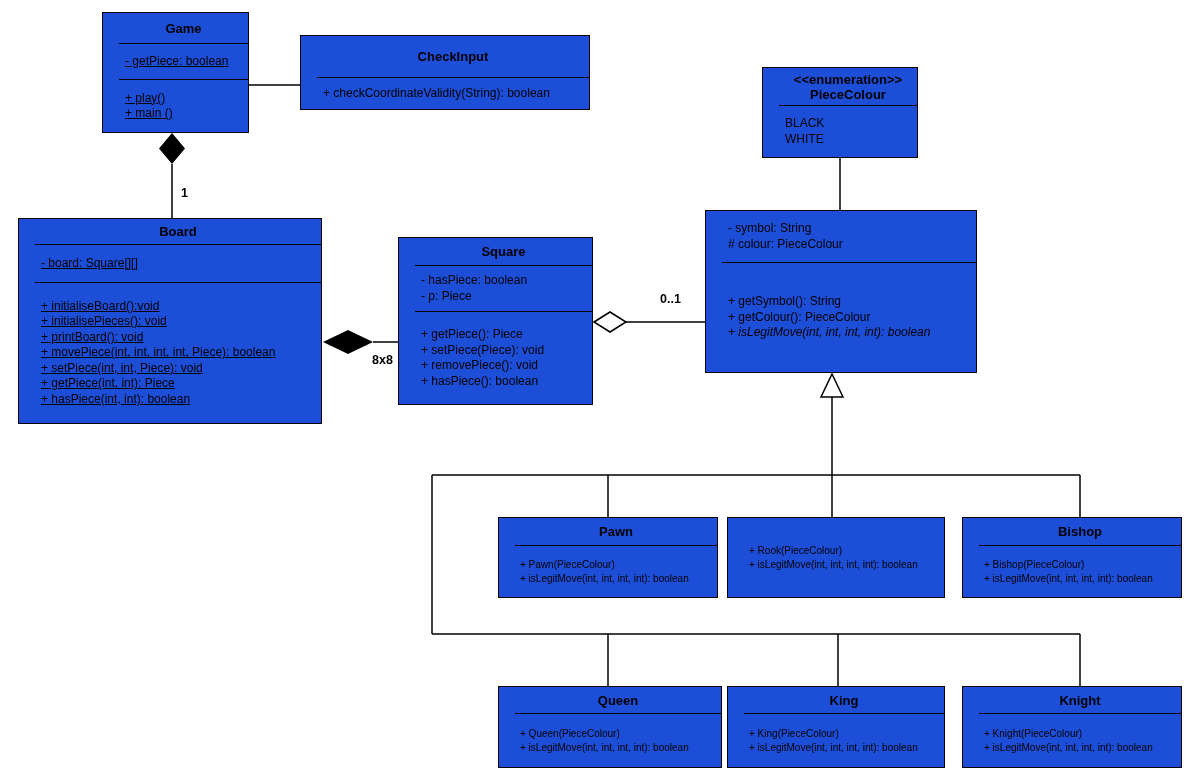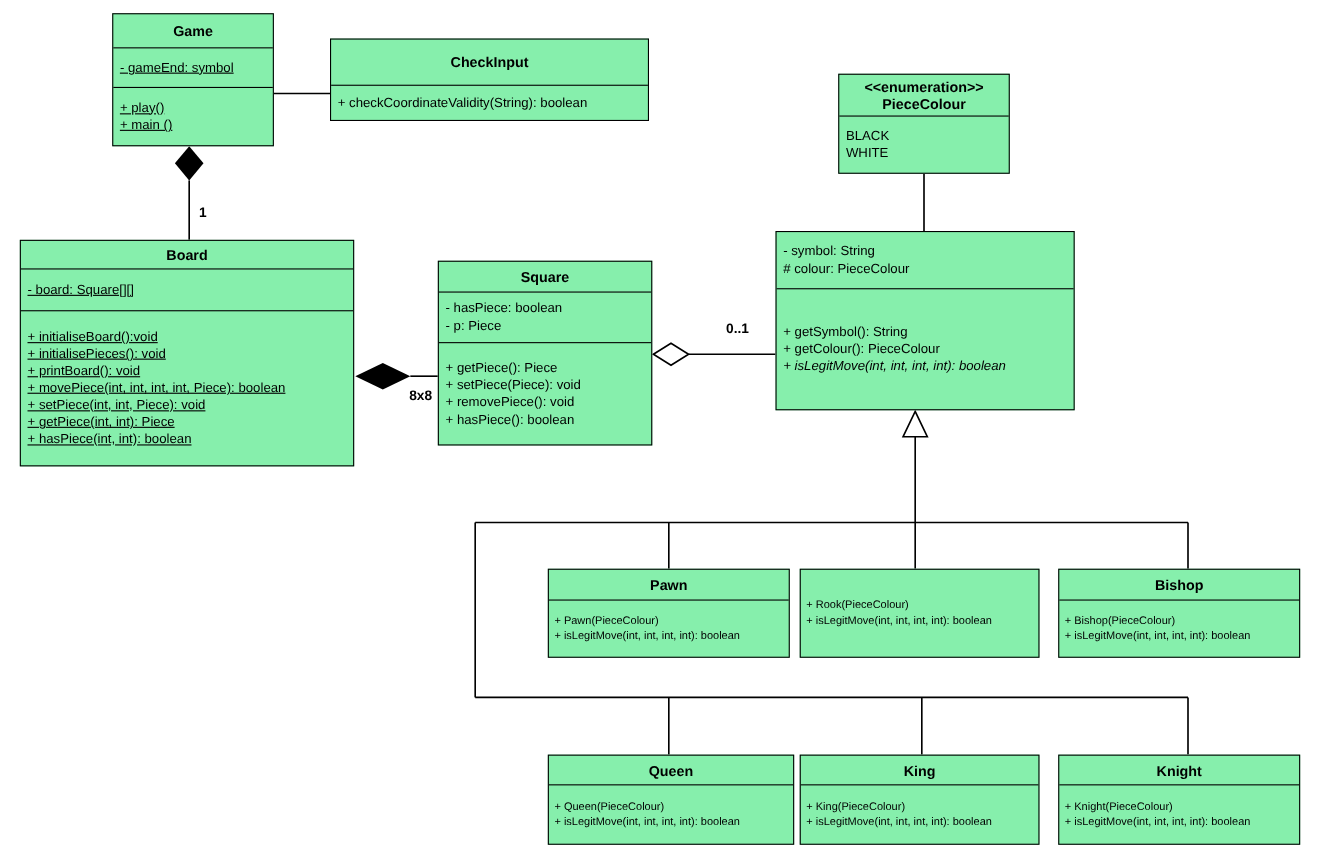--- a/index.html
+++ b/index.html
@@ -3,22 +3,22 @@
 <meta charset="utf-8">
 <style>
   html,body { margin:0; padding:0; background:#ffffff; }
   .canvas {
     position:relative; width:1198px; height:782px; background:#ffffff;
     font-family:"Liberation Sans", sans-serif; color:#000; overflow:hidden;
   }
   svg.connectors { position:absolute; left:0; top:0; width:1198px; height:782px; }
   svg.connectors line { stroke:#000; stroke-width:1.5; }
   .class-box {
-    position:absolute; background:#86efac; border:1.5px solid #000;
-    box-sizing:border-box; display:flex; flex-direction:column;
+    position:absolute; background:#1d4ed8; border:1.5px solid #000;
+    box-sizing:border-box; display:flex; flex-direction:column;padding-left:16px;
   }
   .cb-title {
     flex:0 0 auto; border-bottom:1.5px solid #000; box-sizing:border-box;
     display:flex; flex-direction:column; align-items:center; justify-content:center;
     font-weight:bold; font-size:13px; line-height:15px; text-align:center;
   }
   .cb-section {
     flex:0 0 auto; box-sizing:border-box; display:flex; flex-direction:column;
     justify-content:center; padding:2px 6px; font-size:12px; line-height:15.5px;
     white-space:nowrap;
@@ -63,21 +63,21 @@
     <line x1="1080" y1="634" x2="1080" y2="686"></line>
   </svg>
 
   <div class="mult" style="left:181px; top:186px;">1</div>
   <div class="mult" style="left:372px; top:353px;">8x8</div>
   <div class="mult" style="left:660px; top:292px;">0..1</div>
 
   <div class="class-box" style="left:102px; top:12px; width:147px; height:121px;">
     <div class="cb-title" style="height:31px;">Game</div>
     <div class="cb-section divider" style="height:36px;">
-      <div class="u">- gameEnd: symbol</div>
+      <div class="u">- getPiece: boolean</div>
     </div>
     <div class="cb-section grow">
       <div class="u">+ play()</div>
       <div class="u">+ main ()</div>
     </div>
   </div>
 
   <div class="class-box" style="left:300px; top:35px; width:290px; height:75px;">
     <div class="cb-title" style="height:42px;">CheckInput</div>
     <div class="cb-section grow">

